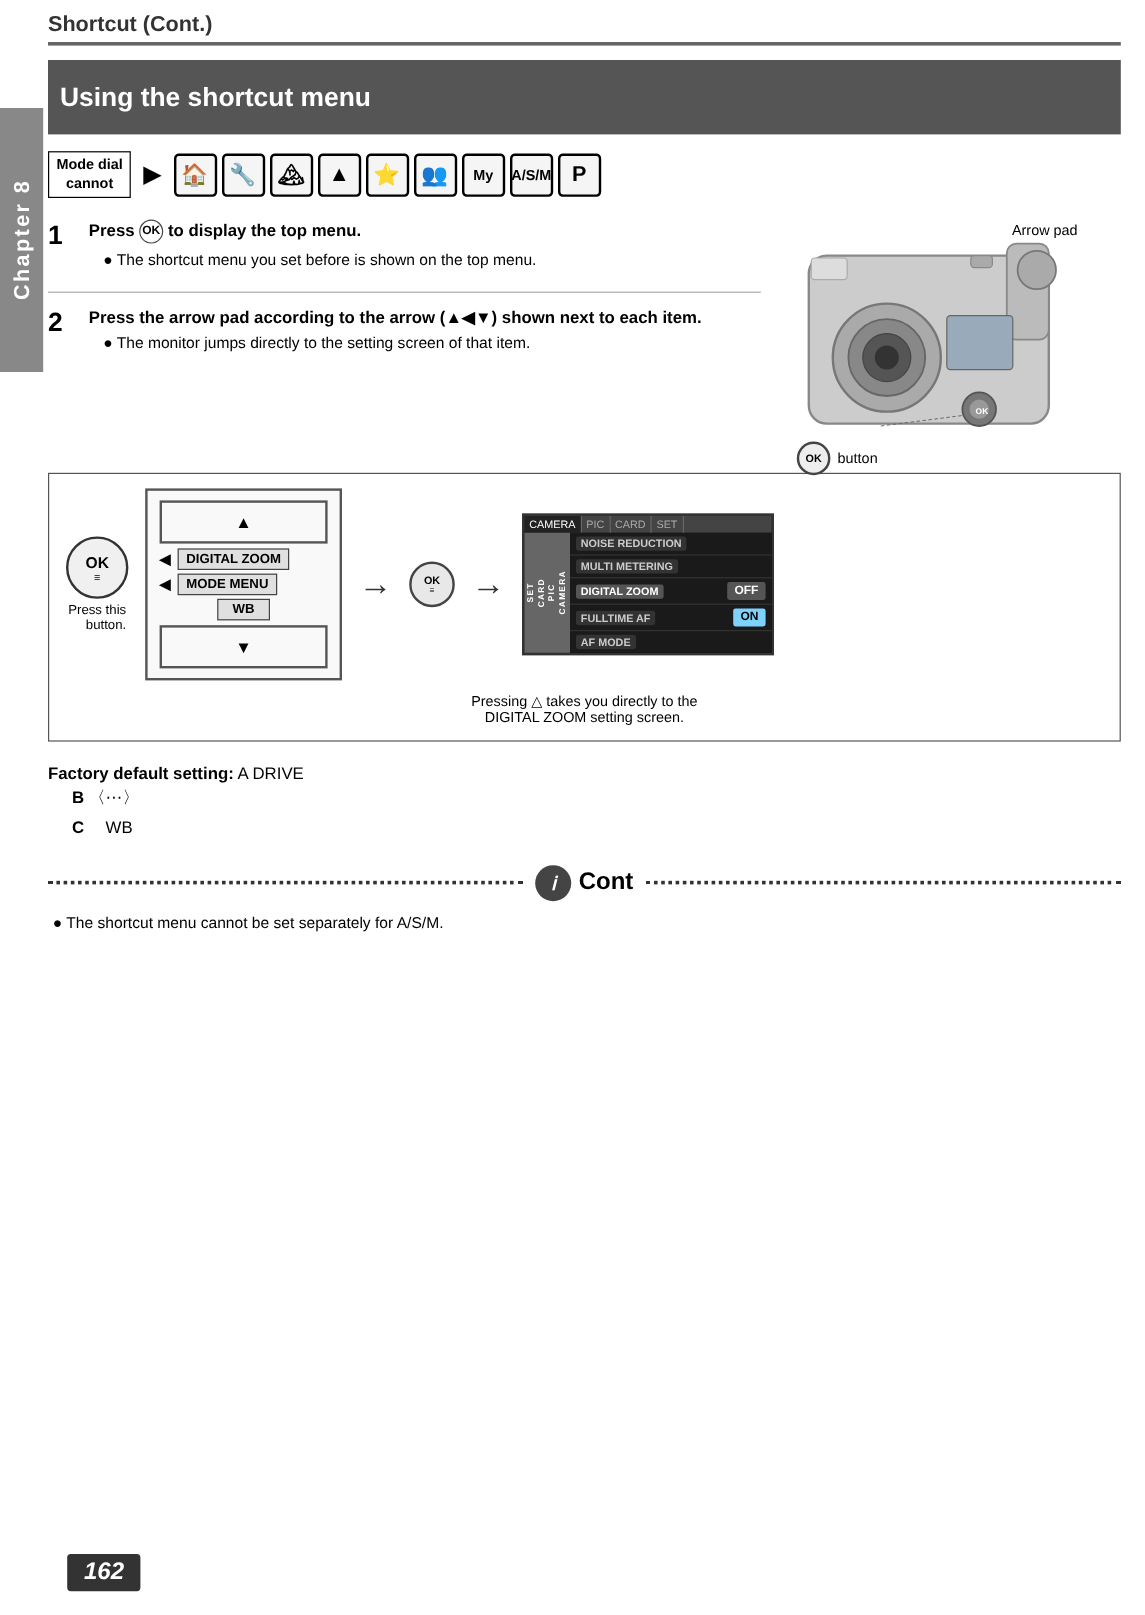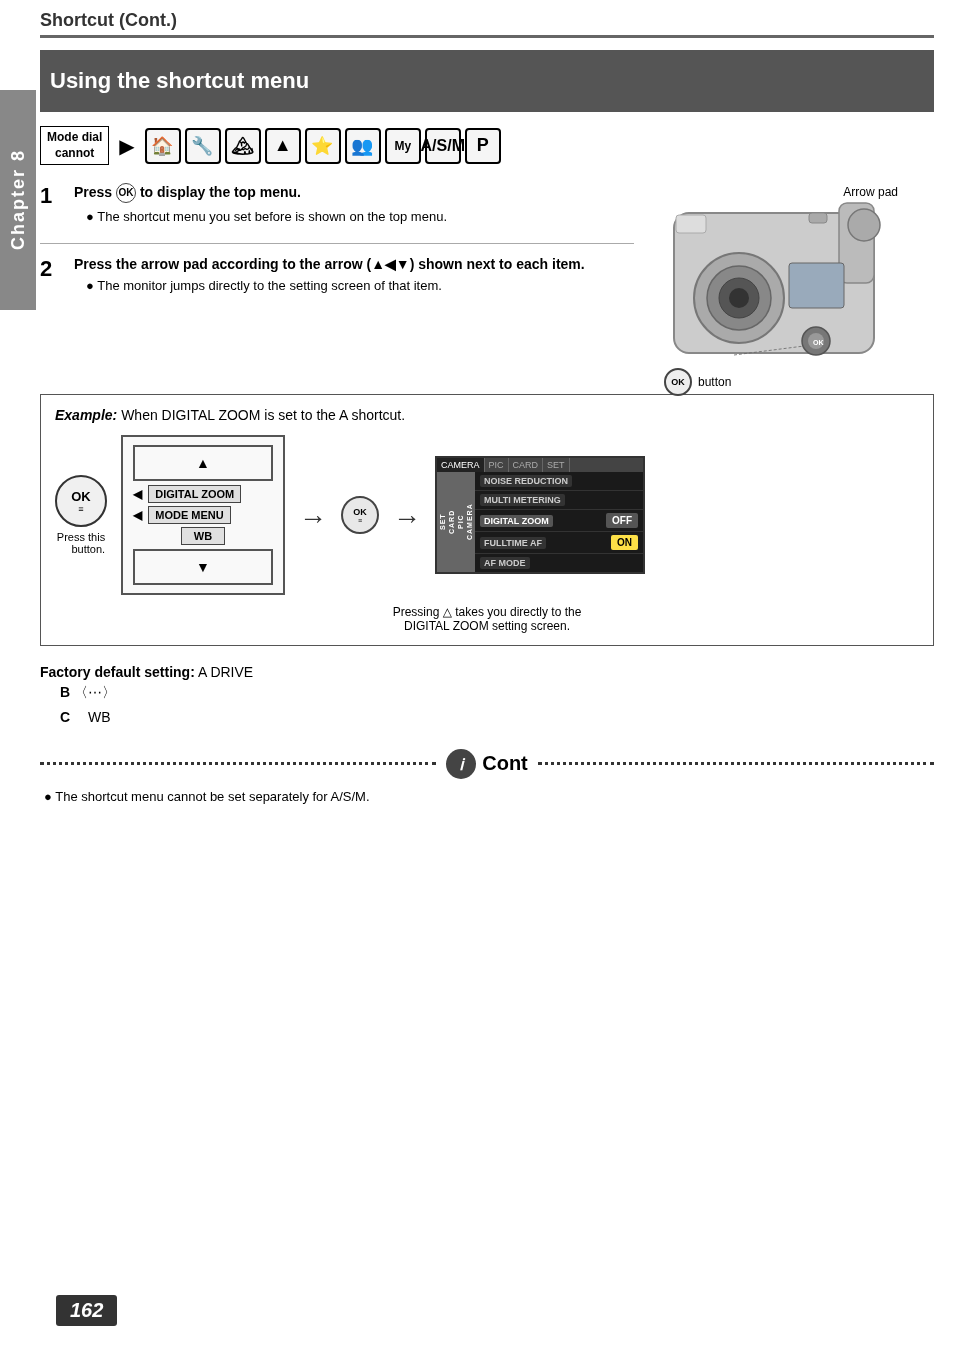--- a/index.html
+++ b/index.html
@@ -90,21 +90,21 @@
       border: 2px solid #000;
       border-radius: 4px;
       display: flex;
       align-items: center;
       justify-content: center;
       font-size: 18px;
       font-weight: bold;
       background: #f5f5f5;
     }
     .mode-icon.asm {
-      font-size: 16px;
+      font-size: 12px;
       font-weight: bold;
       background: #f5f5f5;
     }
     .mode-icon.p-mode {
       font-size: 18px;
       font-weight: bold;
     }
 
     
     .steps-area {
@@ -328,21 +328,21 @@
       border-radius: 2px;
     }
     .menu-item-name.selected { color: #fff; background: #555; }
     .menu-item-value {
       font-size: 10px;
       font-weight: bold;
       padding: 2px 6px;
       border-radius: 2px;
     }
     .menu-item-value.off { background: #555; color: #fff; }
-    .menu-item-value.on { background: #fde047; color: #000; margin-left: 27px; }
+    .menu-item-value.on { background: #7dd3fc; color: #000; margin-left: 27px; }
 
     
     .example-caption {
       font-size: 12px;
       margin-top: 6px;
       text-align: center;
     }
 
     
     .factory-default {
@@ -514,24 +514,20 @@
         </svg>
         <div class="ok-button-label">
           <div class="ok-circle">OK</div>
           <span>button</span>
         </div>
       </div>
     </div>
   </div>
 
   <div class="example-box">
-    <div class="example-header">
-      <strong>Example:</strong>
-      <span> When DIGITAL ZOOM is set to the A shortcut.</span>
-    </div>
 
     <div class="example-diagram">
 
       <div style="display:flex;flex-direction:column;align-items:center;">
         <div class="ok-btn-big">
           <span class="ok-text">OK</span>
           <span class="icon-lines">≡</span>
         </div>
         <div class="press-label">
           <span>Press this</span><br>

